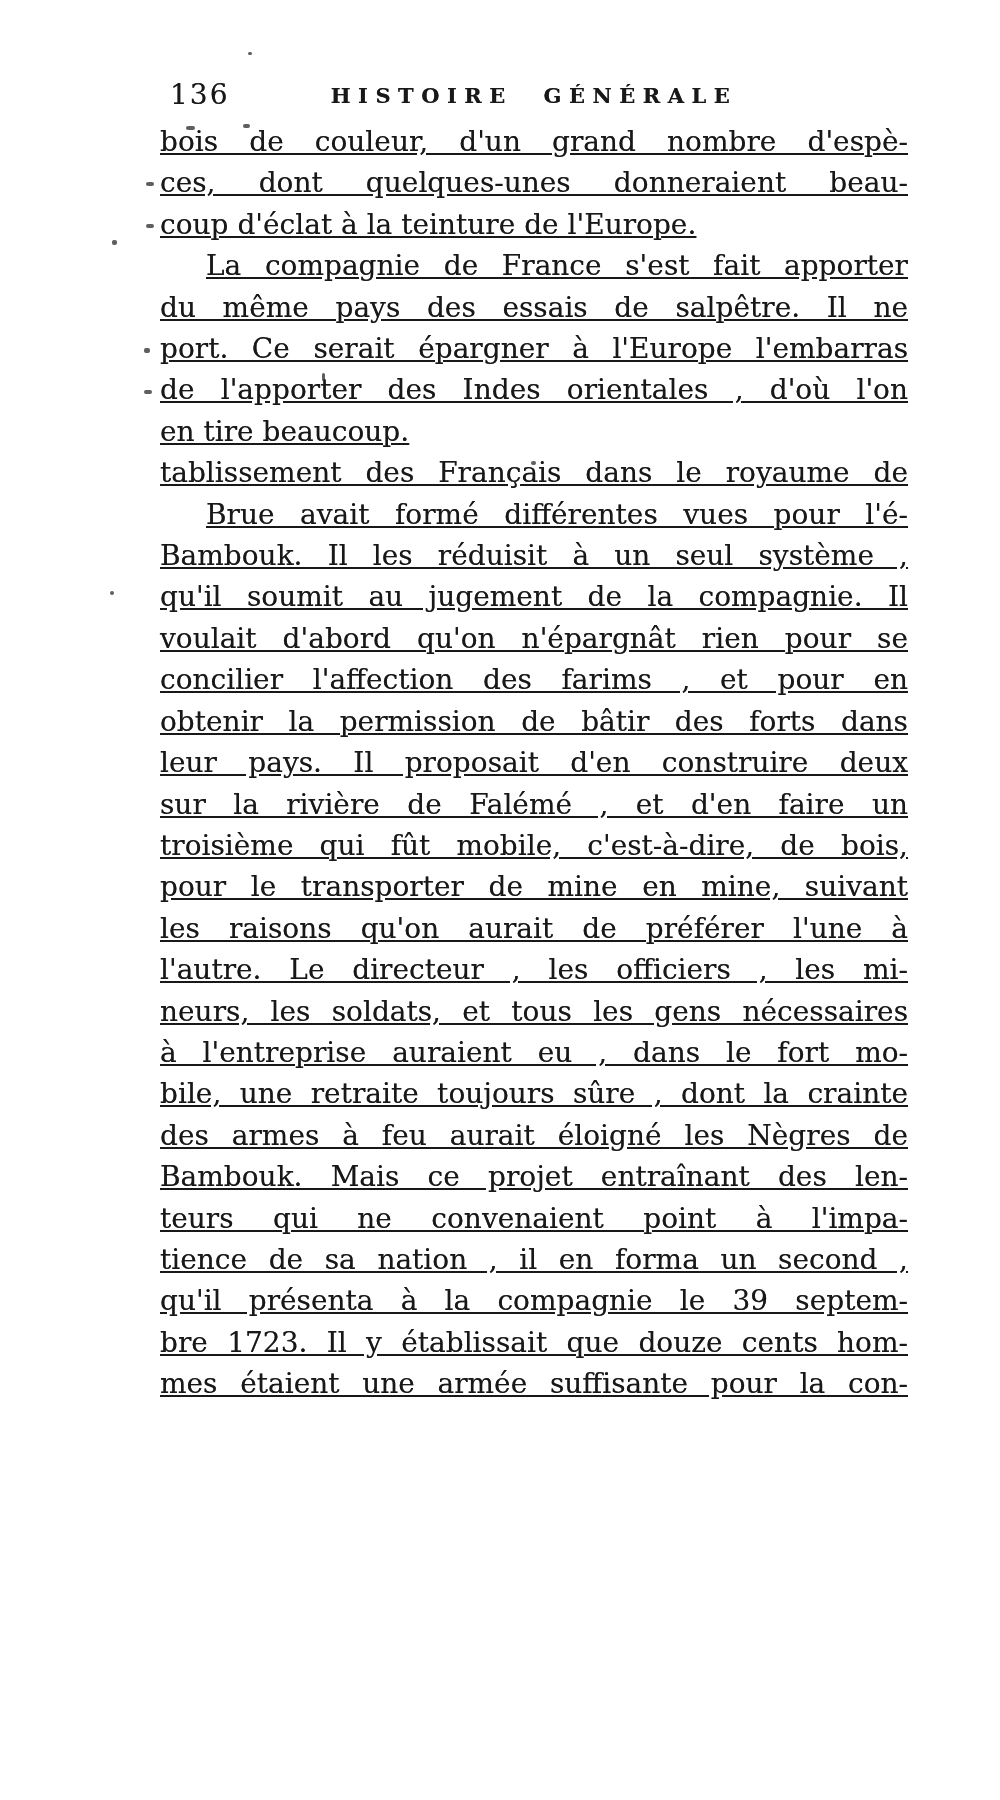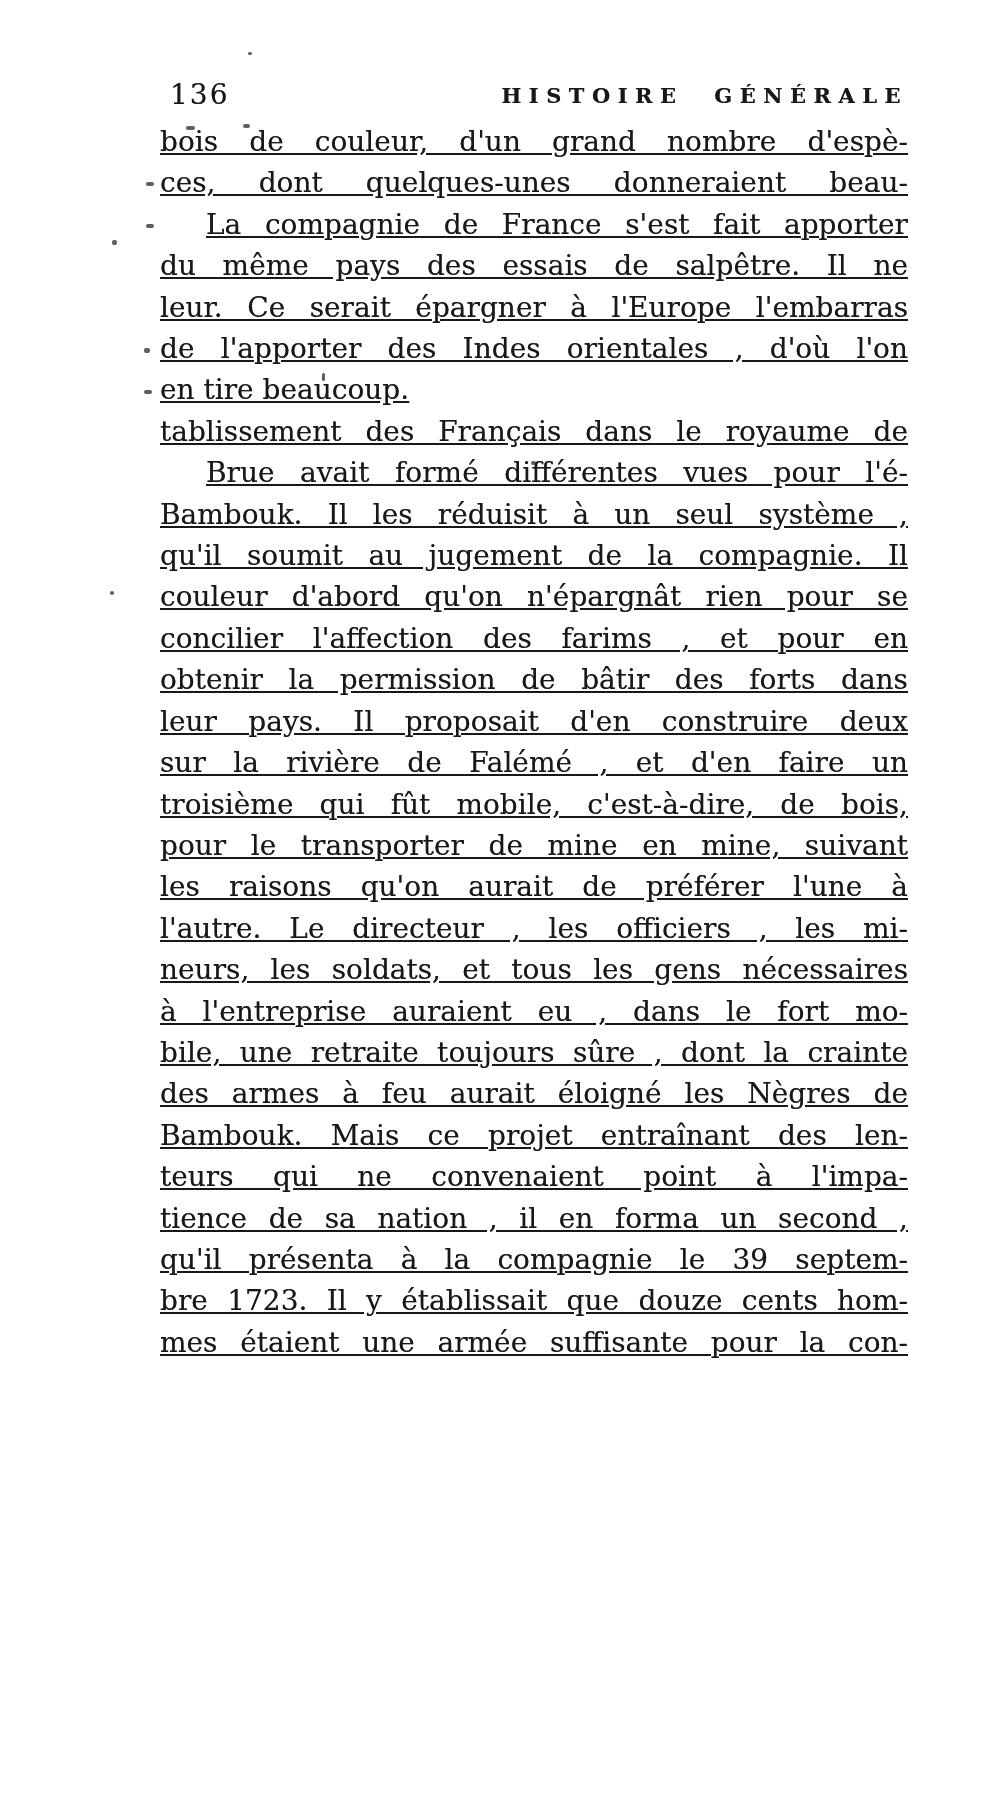--- a/index.html
+++ b/index.html
@@ -25,21 +25,21 @@
   .page-number {
     position: absolute;
     left: 10px;
     top: 0;
     font-size: 28px;
     letter-spacing: 2px;
     text-shadow: 0 0 0.6px rgba(0,0,0,0.6);
   }
   .running-title {
     display: block;
-    text-align: right;
+    text-align: center;
     font-size: 21px;
     font-weight: bold;
     letter-spacing: 7.5px;
     word-spacing: 16px;
     padding-top: 5px;
     text-shadow: 0 0 0.5px rgba(0,0,0,0.55);
   }
   .text-block {
     position: absolute;
     top: 121px;
@@ -72,30 +72,31 @@
 
 <div class="page">
   <div class="header-row">
     <span class="page-number">136</span>
     <span class="running-title">HISTOIRE GÉNÉRALE</span>
   </div>
 
   <div class="text-block" id="text-block">
       <div class="text-line j">bois de couleur, d'un grand nombre d'espè-</div>
       <div class="text-line j">ces, dont quelques-unes donneraient beau-</div>
+      <div class="text-line">coup d'éclat à la teinture de l'Europe.</div>
       <div class="text-line j indent">La compagnie de France s'est fait apporter</div>
       <div class="text-line j">du même pays des essais de salpêtre. Il ne</div>
-      <div class="text-line j">leur. Ce serait épargner à l'Europe l'embarras</div>
+      <div class="text-line j">port. Ce serait épargner à l'Europe l'embarras</div>
       <div class="text-line j">de l'apporter des Indes orientales , d'où l'on</div>
       <div class="text-line">en tire beaucoup.</div>
       <div class="text-line j">tablissement des Français dans le royaume de</div>
       <div class="text-line j indent">Brue avait formé différentes vues pour l'é-</div>
       <div class="text-line j">Bambouk. Il les réduisit à un seul système ,</div>
       <div class="text-line j">qu'il soumit au jugement de la compagnie. Il</div>
-      <div class="text-line j">couleur d'abord qu'on n'épargnât rien pour se</div>
+      <div class="text-line j">voulait d'abord qu'on n'épargnât rien pour se</div>
       <div class="text-line j">concilier l'affection des farims , et pour en</div>
       <div class="text-line j">obtenir la permission de bâtir des forts dans</div>
       <div class="text-line j">leur pays. Il proposait d'en construire deux</div>
       <div class="text-line j">sur la rivière de Falémé , et d'en faire un</div>
       <div class="text-line j">troisième qui fût mobile, c'est-à-dire, de bois,</div>
       <div class="text-line j">pour le transporter de mine en mine, suivant</div>
       <div class="text-line j">les raisons qu'on aurait de préférer l'une à</div>
       <div class="text-line j">l'autre. Le directeur , les officiers , les mi-</div>
       <div class="text-line j">neurs, les soldats, et tous les gens nécessaires</div>
       <div class="text-line j">à l'entreprise auraient eu , dans le fort mo-</div>

